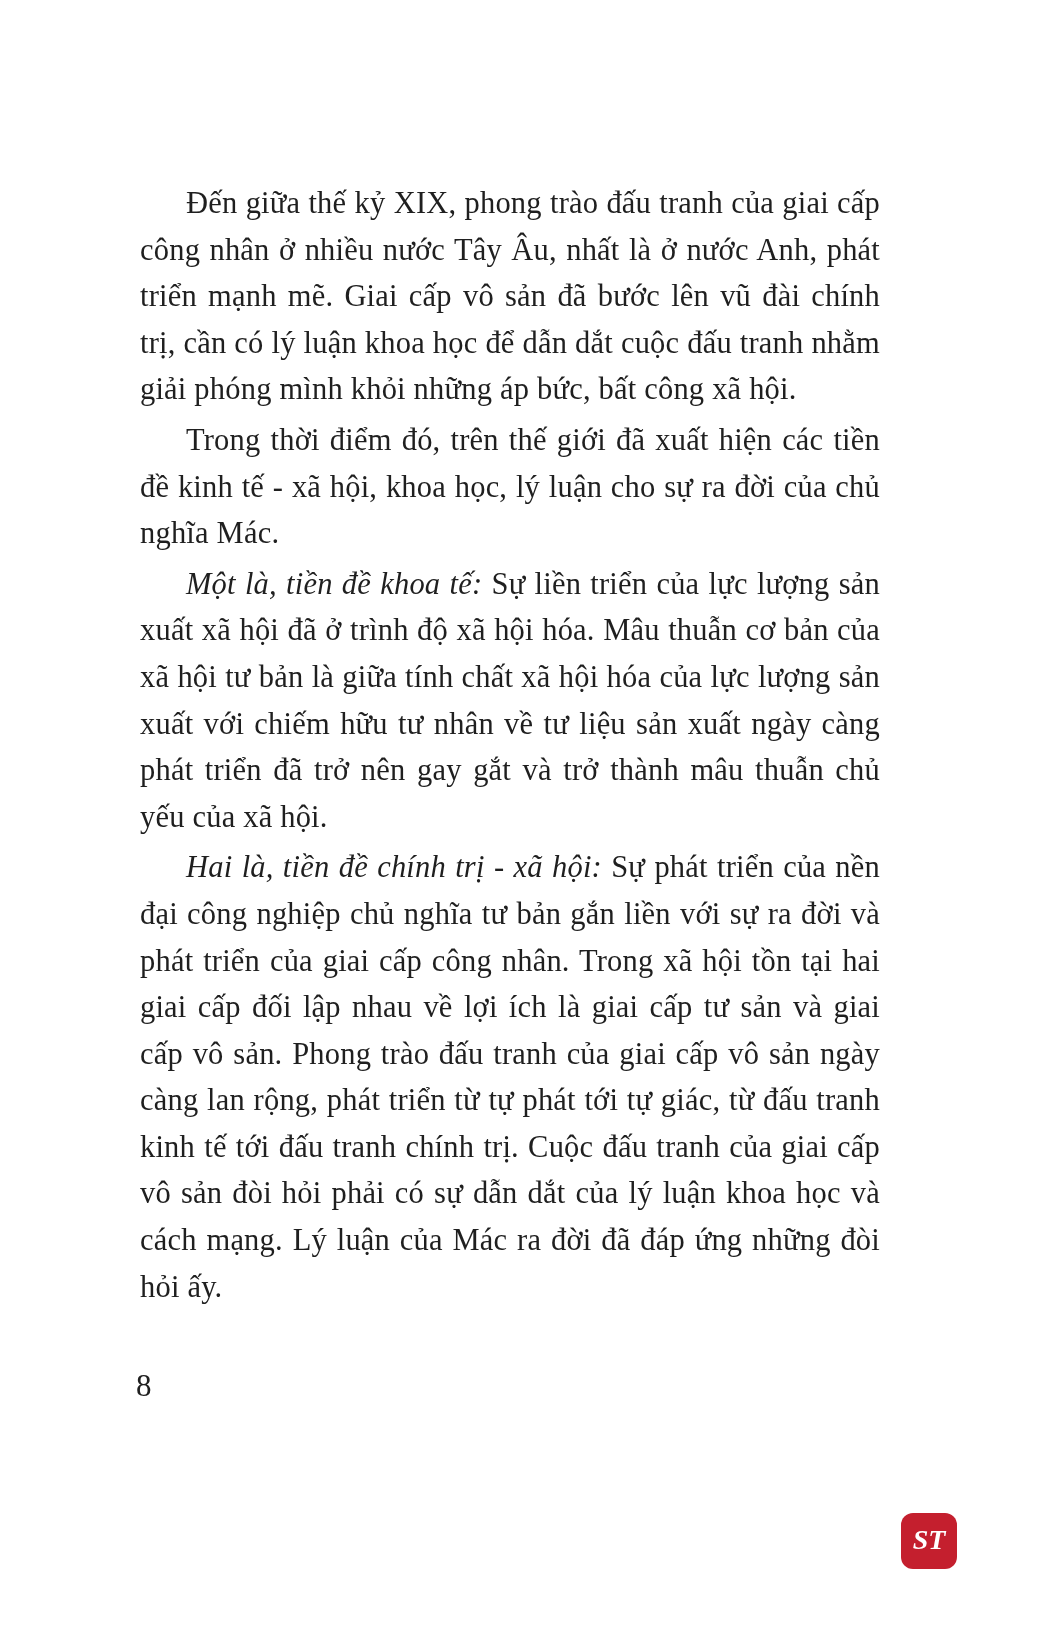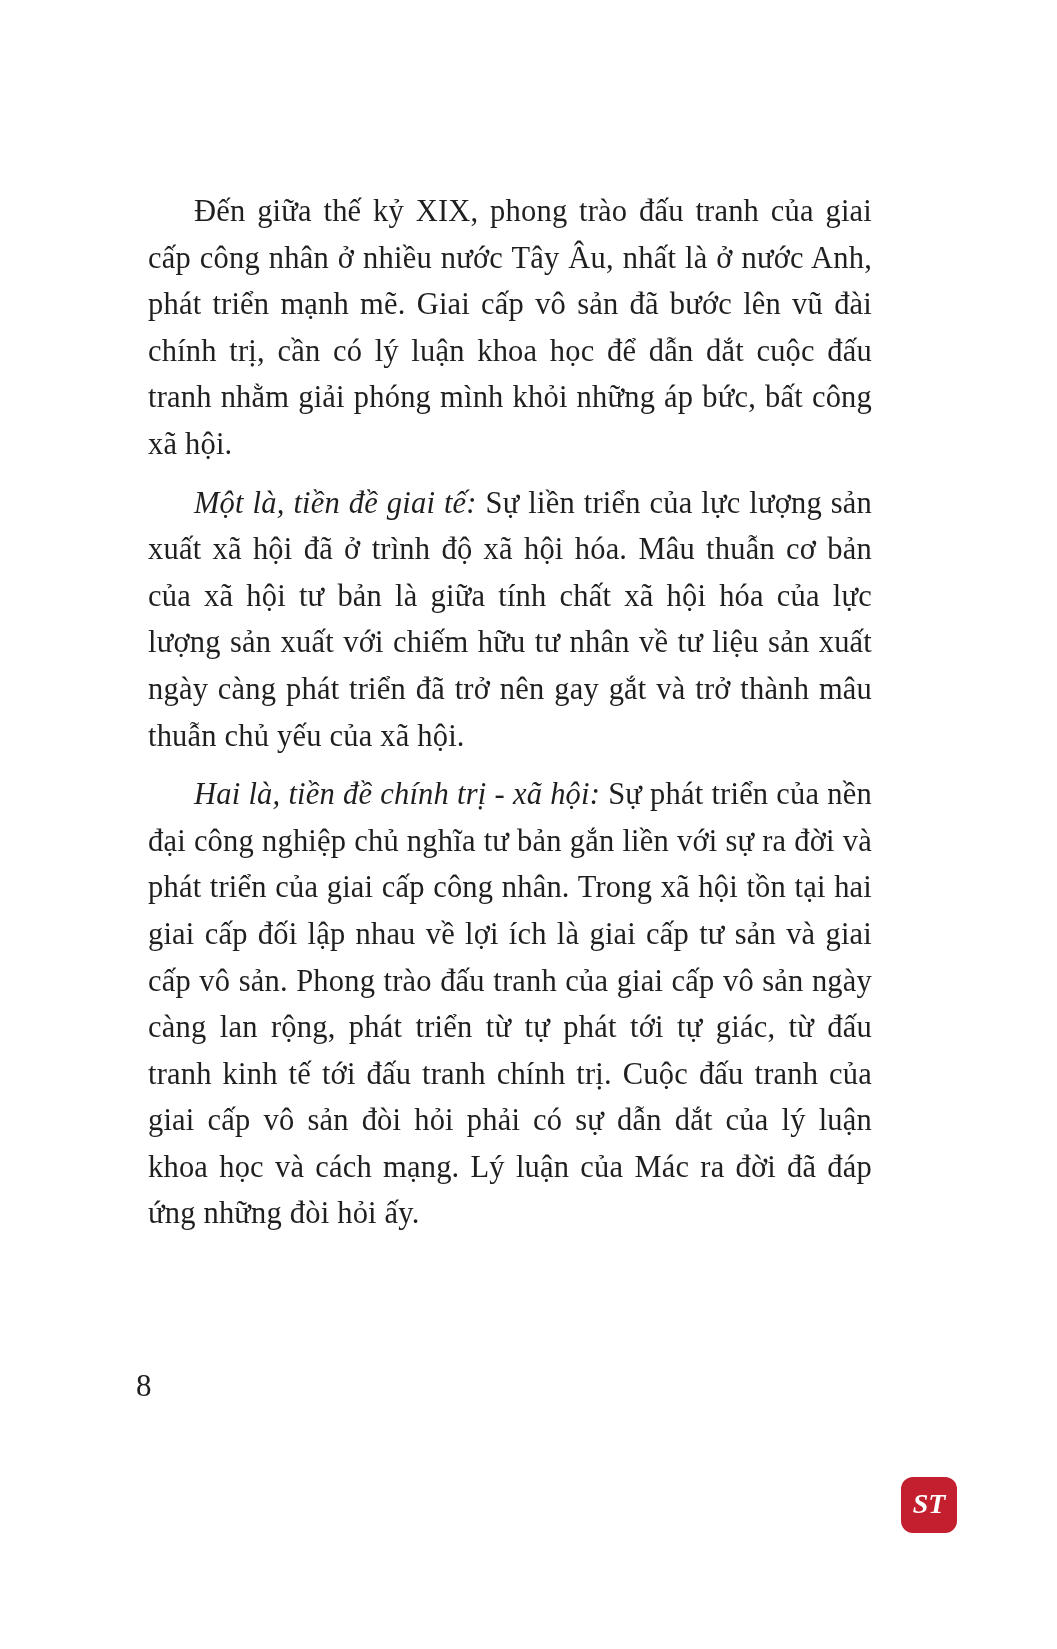--- a/index.html
+++ b/index.html
@@ -20,21 +20,21 @@
     position: absolute;
     left: 136px;
     top: 176px;
     width: 748px;
     font-size: 30.5px;
     line-height: 46.6px;
     text-align: justify;
     letter-spacing: 0.2px;
   }
   .para {
-    margin: 12px;
+    margin: 4px;
     text-indent: 46px;
   }
   .lead {
     font-style: italic;
   }
   .page-number {
     position: absolute;
     left: 136px;
     top: 1368px;
     font-size: 31px;
@@ -64,26 +64,27 @@
 </style>
 </head>
 <body>
 
 <div class="page">
 
   <div class="text-block">
 
     <p class="para"><span>Đến giữa thế kỷ XIX, phong trào đấu tranh của giai cấp công nhân ở nhiều nước Tây Âu, nhất là ở nước Anh, phát triển mạnh mẽ. Giai cấp vô sản đã bước lên vũ đài chính trị, cần có lý luận khoa học để dẫn dắt cuộc đấu tranh nhằm giải phóng mình khỏi những áp bức, bất công xã hội.</span></p>
 
+    <p class="para"><span>Trong thời điểm đó, trên thế giới đã xuất hiện các tiền đề kinh tế - xã hội, khoa học, lý luận cho sự ra đời của chủ nghĩa Mác.</span></p>
 
-    <p class="para"><span class="lead">Một là, tiền đề giai tế:</span><span> Sự liền triển của lực lượng sản xuất xã hội đã ở trình độ xã hội hóa. Mâu thuẫn cơ bản của xã hội tư bản là giữa tính chất xã hội hóa của lực lượng sản xuất với chiếm hữu tư nhân về tư liệu sản xuất ngày càng phát triển đã trở nên gay gắt và trở thành mâu thuẫn chủ yếu của xã hội.</span></p>
+    <p class="para"><span class="lead">Một là, tiền đề khoa tế:</span><span> Sự liền triển của lực lượng sản xuất xã hội đã ở trình độ xã hội hóa. Mâu thuẫn cơ bản của xã hội tư bản là giữa tính chất xã hội hóa của lực lượng sản xuất với chiếm hữu tư nhân về tư liệu sản xuất ngày càng phát triển đã trở nên gay gắt và trở thành mâu thuẫn chủ yếu của xã hội.</span></p>
 
     <p class="para"><span class="lead">Hai là, tiền đề chính trị - xã hội:</span><span> Sự phát triển của nền đại công nghiệp chủ nghĩa tư bản gắn liền với sự ra đời và phát triển của giai cấp công nhân. Trong xã hội tồn tại hai giai cấp đối lập nhau về lợi ích là giai cấp tư sản và giai cấp vô sản. Phong trào đấu tranh của giai cấp vô sản ngày càng lan rộng, phát triển từ tự phát tới tự giác, từ đấu tranh kinh tế tới đấu tranh chính trị. Cuộc đấu tranh của giai cấp vô sản đòi hỏi phải có sự dẫn dắt của lý luận khoa học và cách mạng. Lý luận của Mác ra đời đã đáp ứng những đòi hỏi ấy.</span></p>
 
   </div>
 
   <div class="page-number">8</div>
 
-  <div class="publisher-logo" style="background: rgb(196, 31, 46);">
+  <div class="publisher-logo" style="background: rgb(196, 31, 46); margin-top: 36px;">
     <span class="publisher-logo-text">ST</span>
   </div>
 
 </div>
 
 </body></html>

